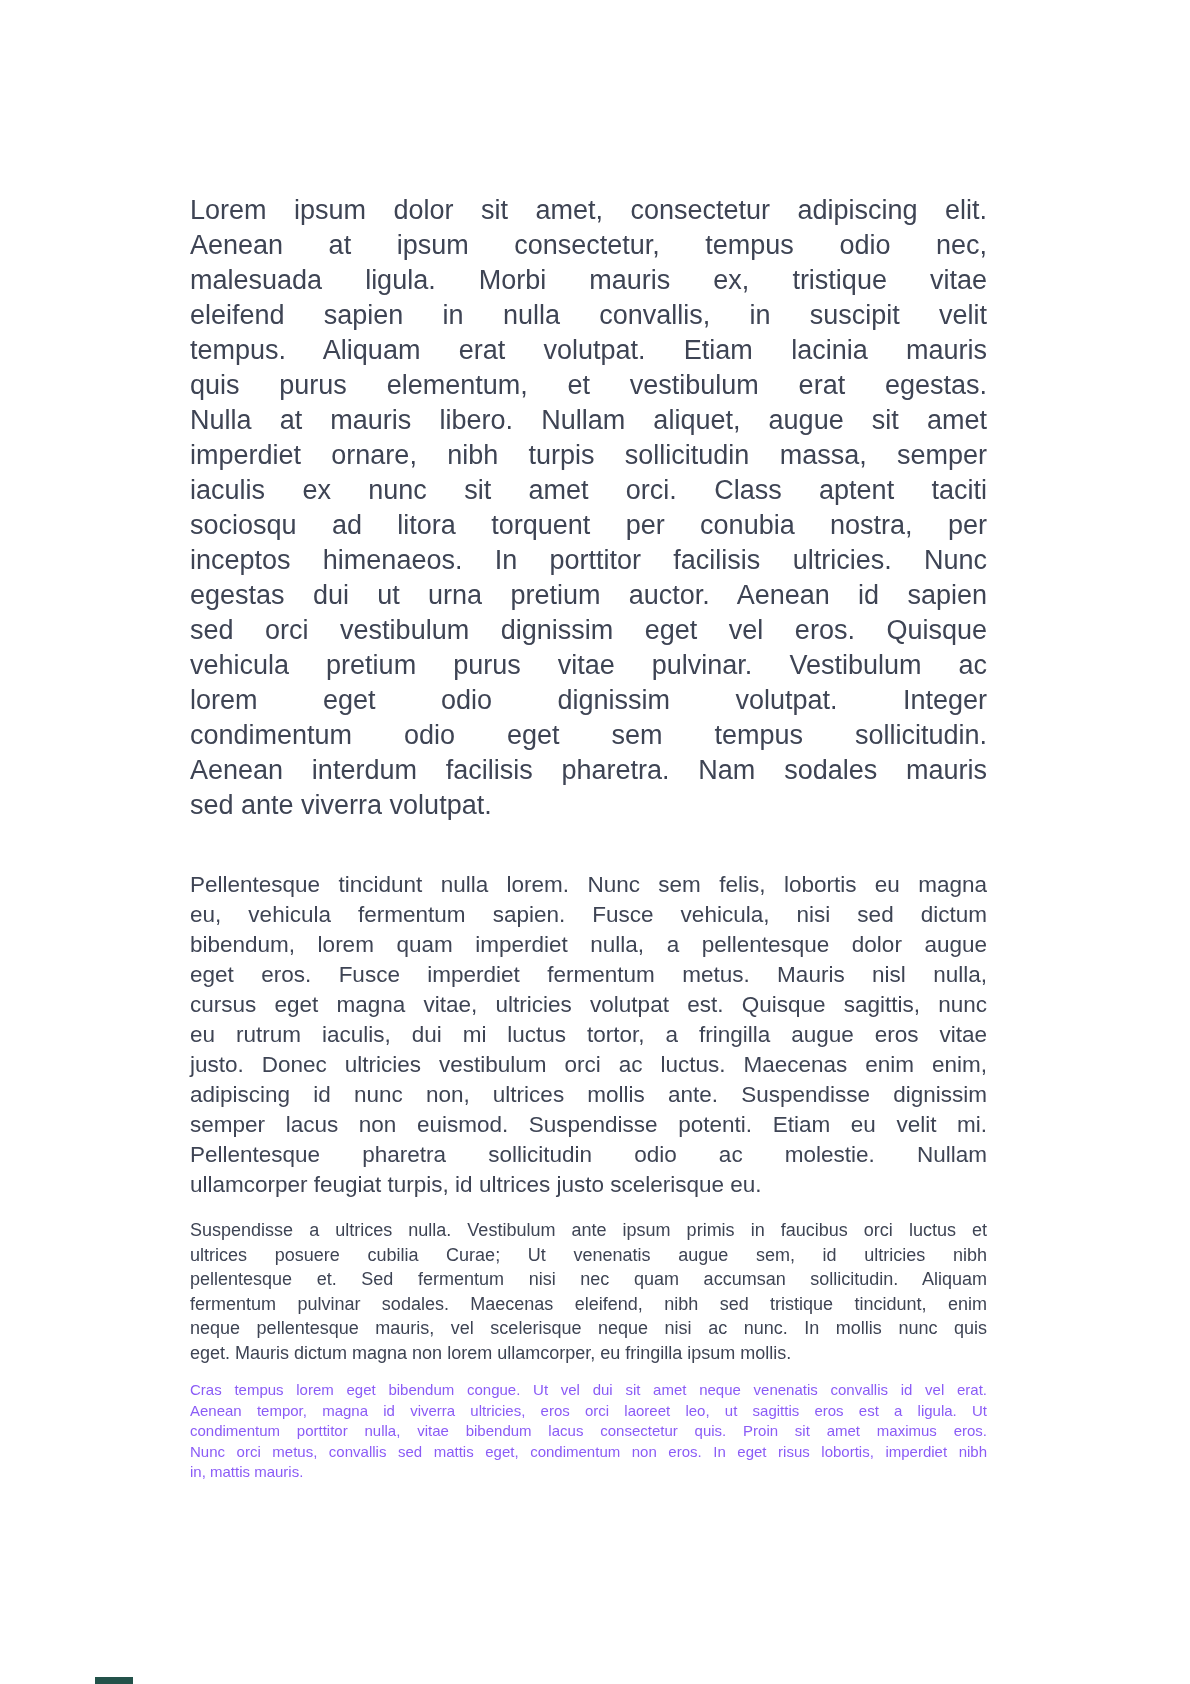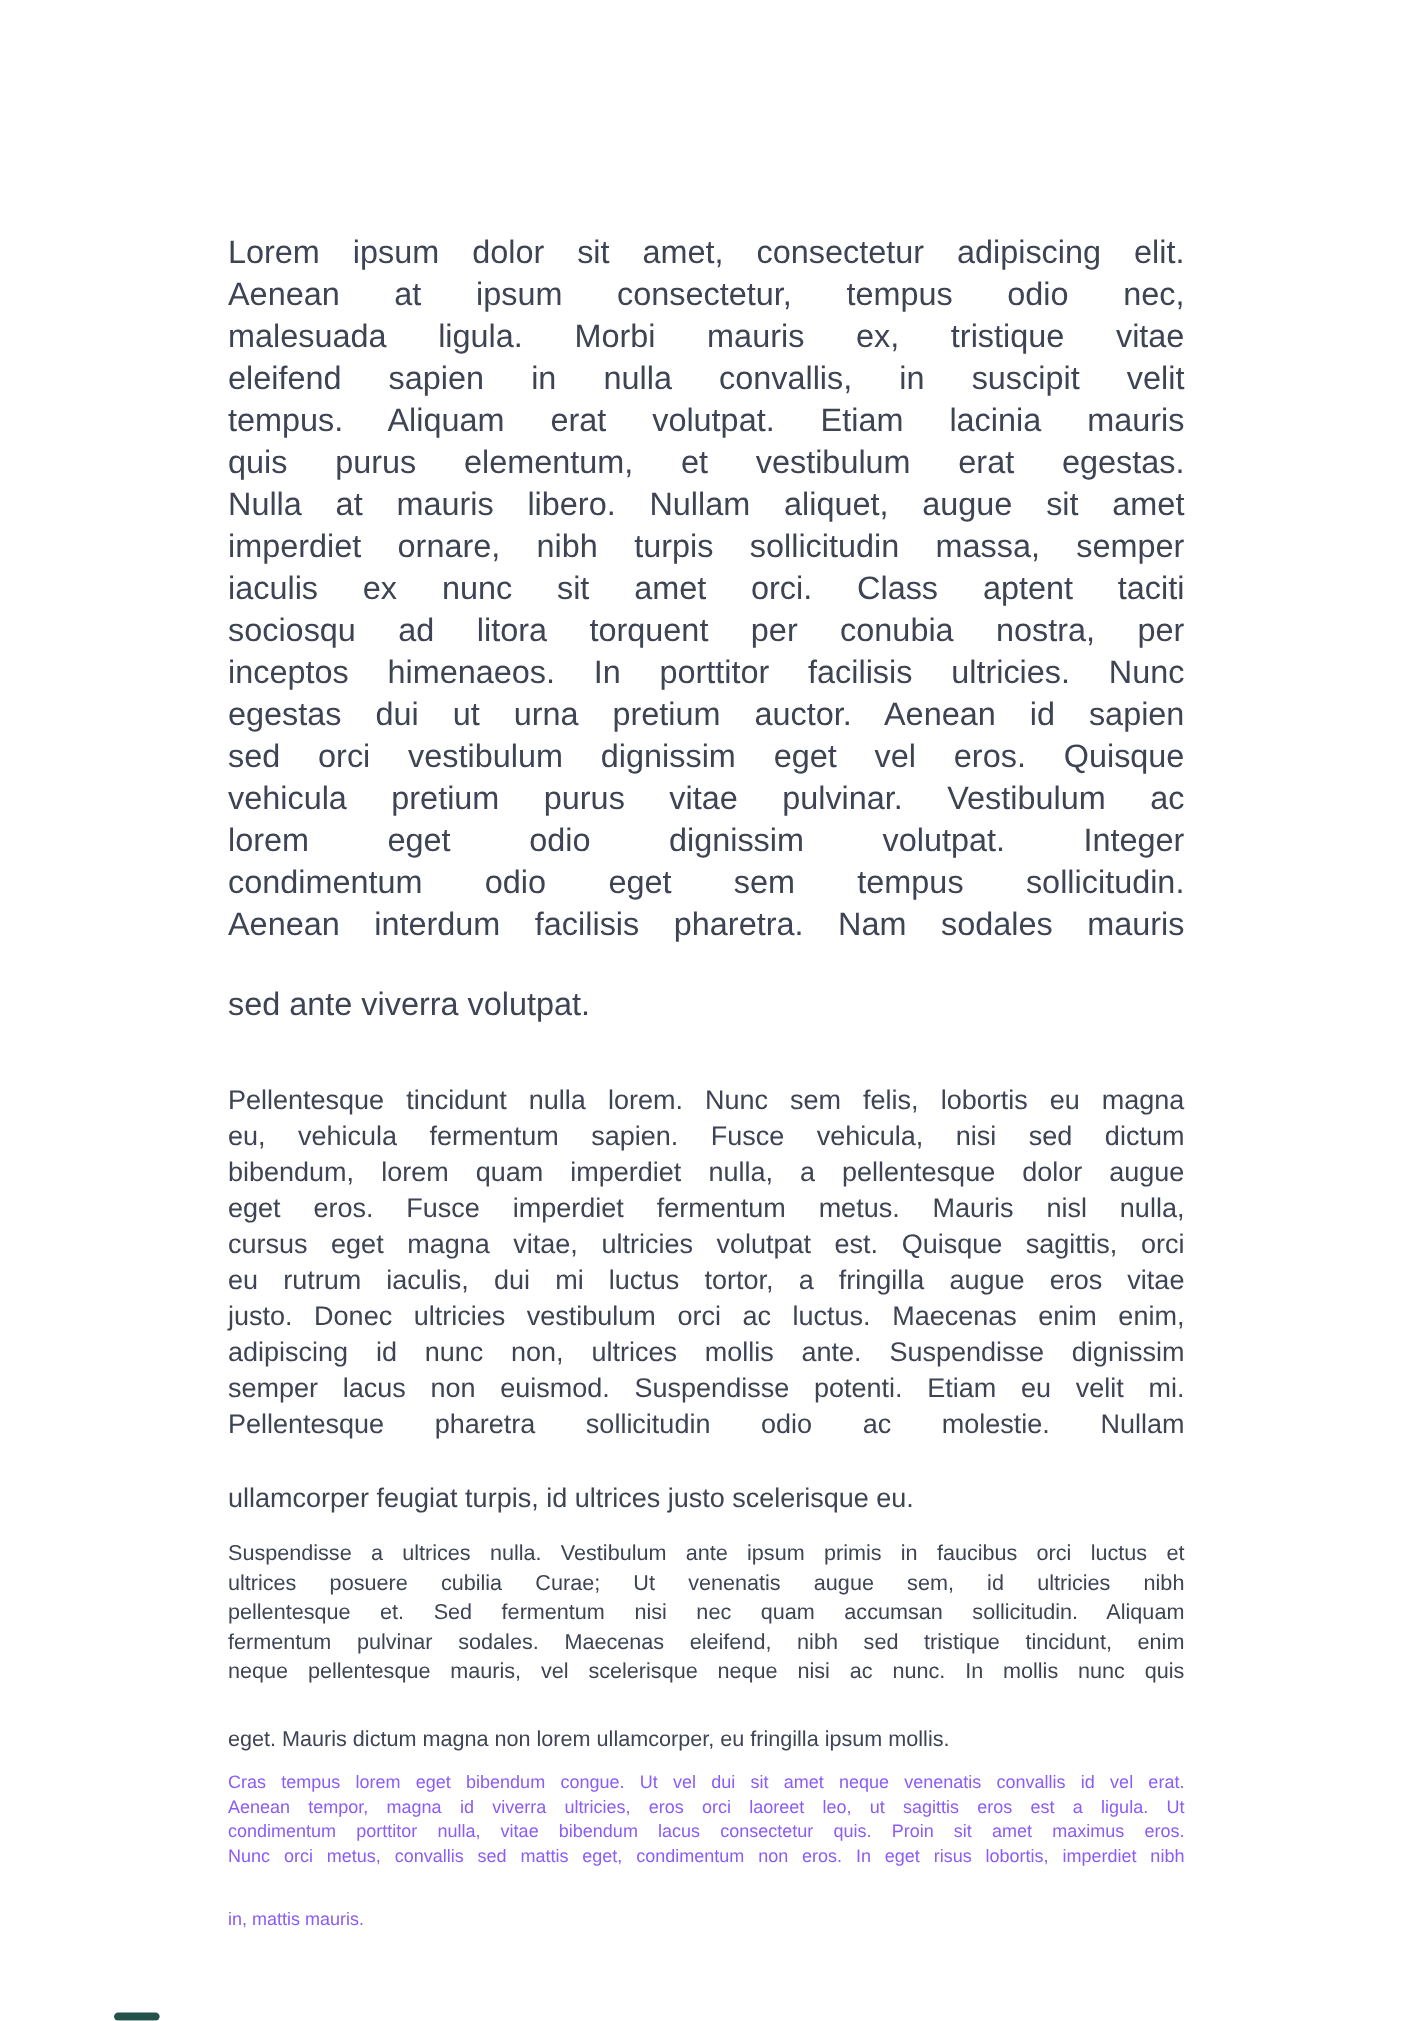--- a/index.html
+++ b/index.html
@@ -1,15 +1,15 @@
 <!DOCTYPE html>
 <html><head>
 <meta charset="utf-8">
 <style>
-  * { margin: 0; padding: 0; box-sizing: border-box; border-radius: 19px; }
+  * { margin: 0; padding: 0; box-sizing: border-box; }
   html, body { background: #ffffff; }
   .page {
     position: relative;
     width: 1190px;
     height: 1684px;
     margin: 0 auto;
     background: #ffffff;
     overflow: hidden;
     font-family: "Liberation Sans", sans-serif;
   }
@@ -23,21 +23,20 @@
     font-weight: 300;
     color: #3e4454;
   }
   .line {
     text-align: justify;
     text-align-last: justify;
     -moz-text-align-last: justify;
   }
   .line.last {
     text-align-last: left;
-    margin-top: 32px;
     -moz-text-align-last: left;
   }
   .footer-fragment {
     position: absolute;
     left: 95px;
     bottom: 0;
     width: 38px;
     height: 7px;
   }
 </style>
@@ -64,21 +63,21 @@
         <div class="line">lorem eget odio dignissim volutpat. Integer</div>
         <div class="line">condimentum odio eget sem tempus sollicitudin.</div>
         <div class="line">Aenean interdum facilisis pharetra. Nam sodales mauris</div>
         <div class="line last">sed ante viverra volutpat.</div>
       </div>
       <div class="paragraph" style="font-size: 22.5px; line-height: 30px; margin-top: 47px; color: rgb(62, 68, 84);">
         <div class="line">Pellentesque tincidunt nulla lorem. Nunc sem felis, lobortis eu magna</div>
         <div class="line">eu, vehicula fermentum sapien. Fusce vehicula, nisi sed dictum</div>
         <div class="line">bibendum, lorem quam imperdiet nulla, a pellentesque dolor augue</div>
         <div class="line">eget eros. Fusce imperdiet fermentum metus. Mauris nisl nulla,</div>
-        <div class="line">cursus eget magna vitae, ultricies volutpat est. Quisque sagittis, orci</div>
+        <div class="line">cursus eget magna vitae, ultricies volutpat est. Quisque sagittis, nunc</div>
         <div class="line">eu rutrum iaculis, dui mi luctus tortor, a fringilla augue eros vitae</div>
         <div class="line">justo. Donec ultricies vestibulum orci ac luctus. Maecenas enim enim,</div>
         <div class="line">adipiscing id nunc non, ultrices mollis ante. Suspendisse dignissim</div>
         <div class="line">semper lacus non euismod. Suspendisse potenti. Etiam eu velit mi.</div>
         <div class="line">Pellentesque pharetra sollicitudin odio ac molestie. Nullam</div>
         <div class="line last">ullamcorper feugiat turpis, id ultrices justo scelerisque eu.</div>
       </div>
       <div class="paragraph" style="font-size: 18px; line-height: 24.5px; margin-top: 18px; color: rgb(62, 68, 84);">
         <div class="line">Suspendisse a ultrices nulla. Vestibulum ante ipsum primis in faucibus orci luctus et</div>
         <div class="line">ultrices posuere cubilia Curae; Ut venenatis augue sem, id ultricies nibh</div>

